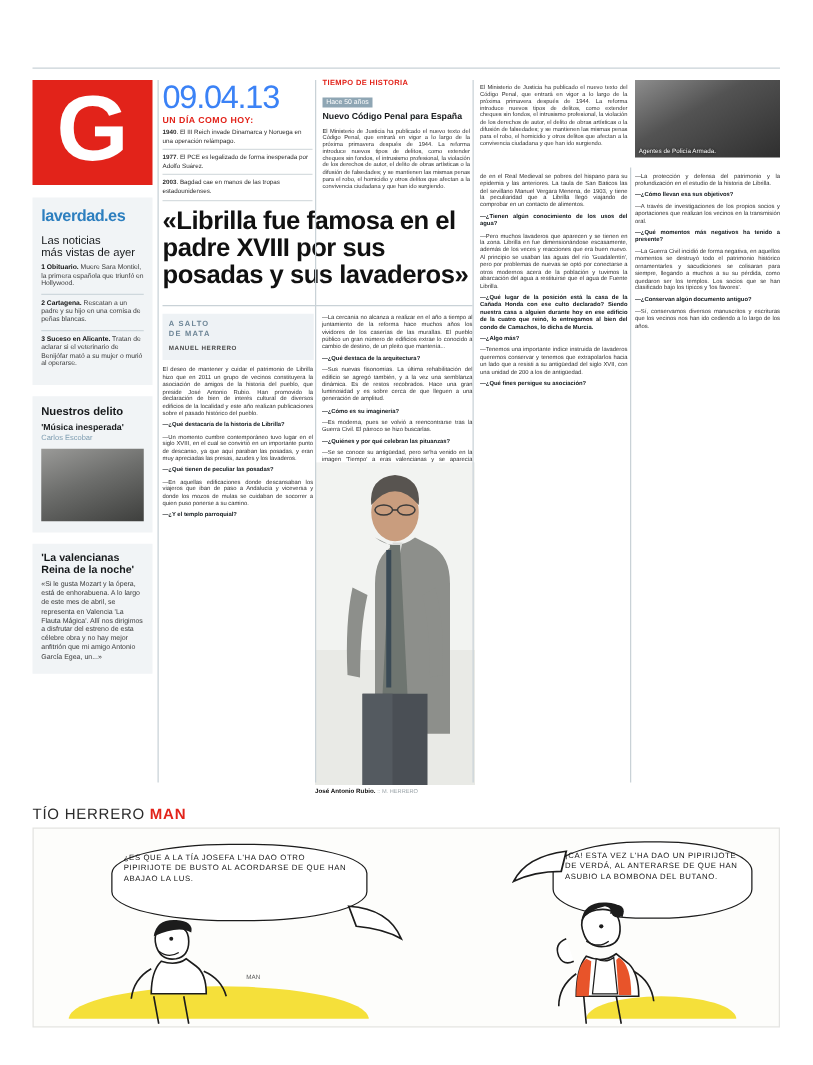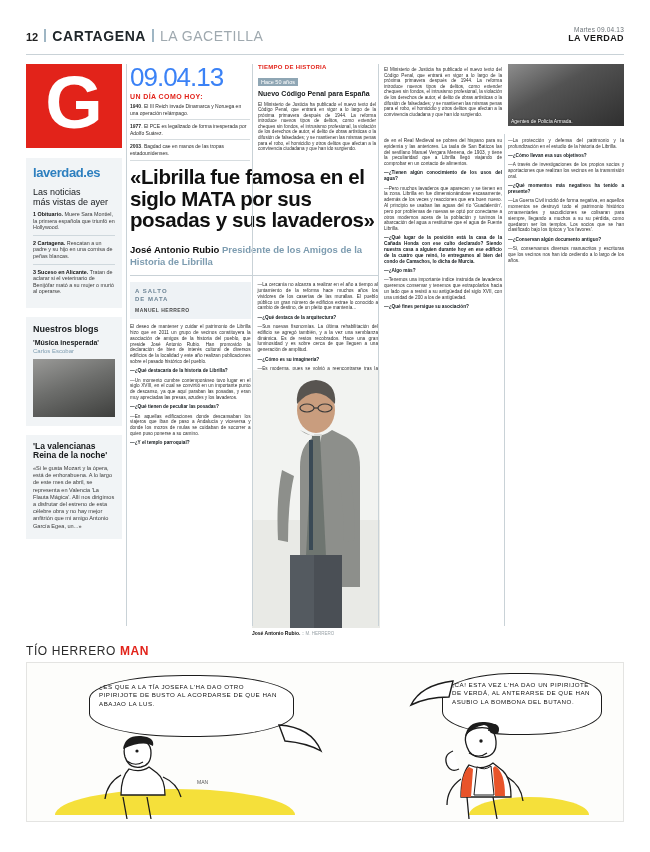--- a/index.html
+++ b/index.html
@@ -99,33 +99,20 @@
   .ground { position:absolute; left:28px; bottom:6px; width:240px; height:26px; background:#f5e03a; border-radius:50% 50% 0 0 / 100% 100% 0 0; }
   .ground2 { position:absolute; right:34px; bottom:6px; width:120px; height:18px; background:#f5e03a; border-radius:50% 50% 0 0 / 100% 100% 0 0; }
   .sign { position:absolute; font-size:5px; color:#555; }
   .vline { position:absolute; width:1px; background:#c9d2d7; }
 </style>
 </head>
 <body>
 
 <div class="page">
 
-  <div class="masthead">
-    <div class="mh-left">
-      <span class="folio">12</span>
-      <span class="mh-rule"></span>
-      <span class="section-name">CARTAGENA</span>
-      <span class="mh-rule"></span>
-      <span class="subsection">LA GACETILLA</span>
-    </div>
-    <div class="mh-right">
-      <div class="mh-date">Martes 09.04.13</div>
-      <div class="mh-brand">LA VERDAD</div>
-    </div>
-  </div>
   <div class="mh-hr"></div>
 
   <div class="gbanner">
     <div class="gletter">G</div>
   </div>
 
   <div class="dayblock">
     <div class="bigdate">09.04.13</div>
     <div class="undia">UN DÍA COMO HOY:</div>
     <div id="hist-list">
@@ -162,41 +149,37 @@
       </div>
       <div class="sb-h">Las noticias<br>más vistas de ayer</div>
       <div id="sb-items">
           <div class="sb-item"><b>1 Obituario.</b> Muere Sara Montiel, la primera española que triunfó en Hollywood.</div>
           <div class="sb-item"><b>2 Cartagena.</b> Rescatan a un padre y su hijo en una cornisa de peñas blancas.</div>
           <div class="sb-item"><b>3 Suceso en Alicante.</b> Tratan de aclarar si el veterinario de Benijófar mató a su mujer o murió al operarse.</div>
         </div>
     </div>
 
     <div class="sbox">
-      <div class="sb-h2">Nuestros blogs</div>
+      <div class="sb-h2">Nuestros delito</div>
       <div>
         <div class="blog-t">'Música inesperada'</div>
         <div class="blog-a">Carlos Escobar</div>
         <div class="blog-img"></div>
       </div>
     </div>
 
     <div class="sbox">
       <div class="blog-t2">'La valencianas Reina de la noche'</div>
       <div class="blog-body">«Si le gusta Mozart y la ópera, está de enhorabuena. A lo largo de este mes de abril, se representa en Valencia 'La Flauta Mágica'. Allí nos dirigimos a disfrutar del estreno de esta célebre obra y no hay mejor anfitrión que mi amigo Antonio García Egea, un...»</div>
     </div>
 
   </div>
 
   <div class="col-main" style="top:160px;">
-    <h1 class="headline">«Librilla fue famosa en el siglo MATA por sus posadas y sus lavaderos»</h1>
-    <div class="byline">
-      <span>José Antonio Rubio</span>
-      <span class="role">Presidente de los Amigos de la Historia de Librilla</span>
-    </div>
+    <h1 class="headline">«Librilla fue famosa en el padre XVIII por sus posadas y sus lavaderos»</h1>
     <div class="art-hr"></div>
 
     <div class="two-col">
       <div>
         <div class="asalto">
           <div class="asalto-k">
             <span>A SALTO</span><br>
             <span>DE MATA</span>
           </div>
           <div class="asalto-n">MANUEL HERRERO</div>

